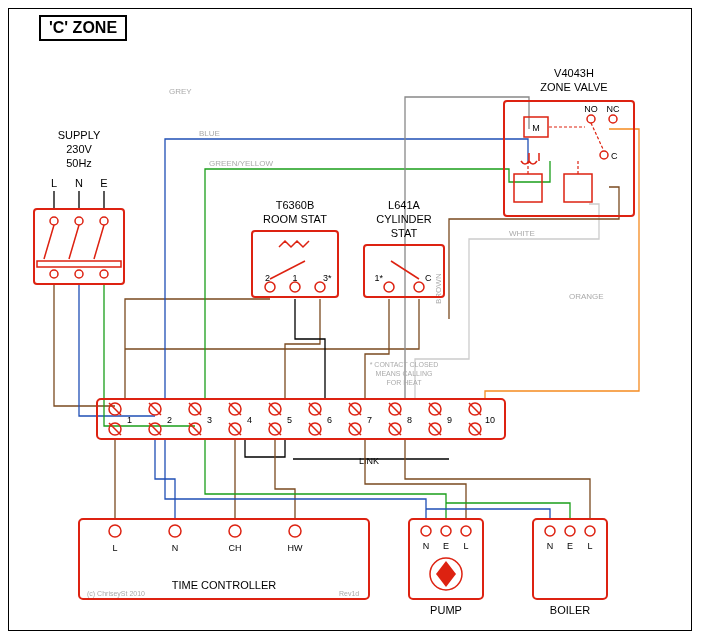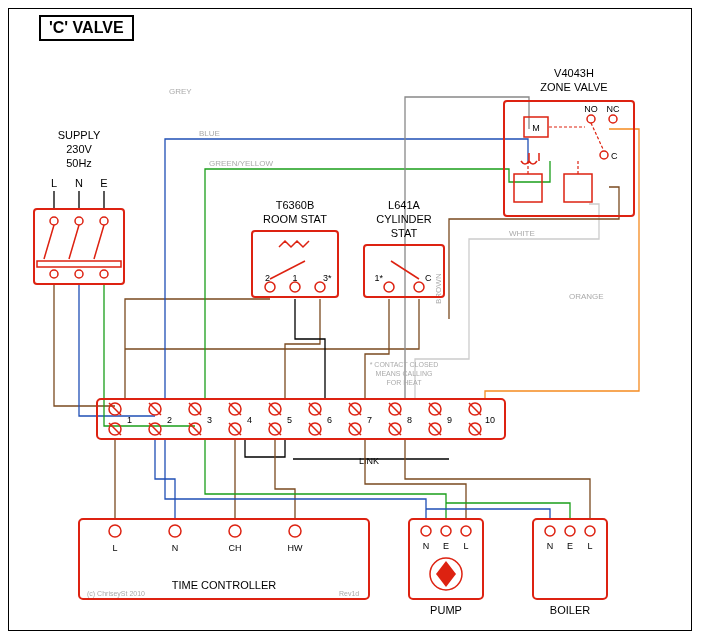--- a/index.html
+++ b/index.html
@@ -39,21 +39,21 @@
   .w-green { stroke: #1a9e1a; stroke-width: 1.3; fill: none; }
   .w-grey  { stroke: #888;     stroke-width: 1.3; fill: none; }
   .w-white { stroke: #ccc;     stroke-width: 1.3; fill: none; }
   .w-orange{ stroke: #f58a1f;  stroke-width: 1.3; fill: none; }
   .w-black { stroke: #000;     stroke-width: 1.3; fill: none; }
 </style>
 </head>
 <body>
 
 <div class="frame">
-  <div class="title-box">'C' VALVE</div>
+  <div class="title-box">'C' ZONE</div>
 
   <svg width="682" height="621">
 
     <path class="w-brown" d="M45 275 L45 397 L106 397"></path>
 
     <path class="w-blue" d="M70 275 L70 407 L146 407"></path>
 
     <path class="w-green" d="M95 275 L95 417 L186 417"></path>
 
     <path class="w-brown" d="M116 390 L116 290 L261 290"></path>

